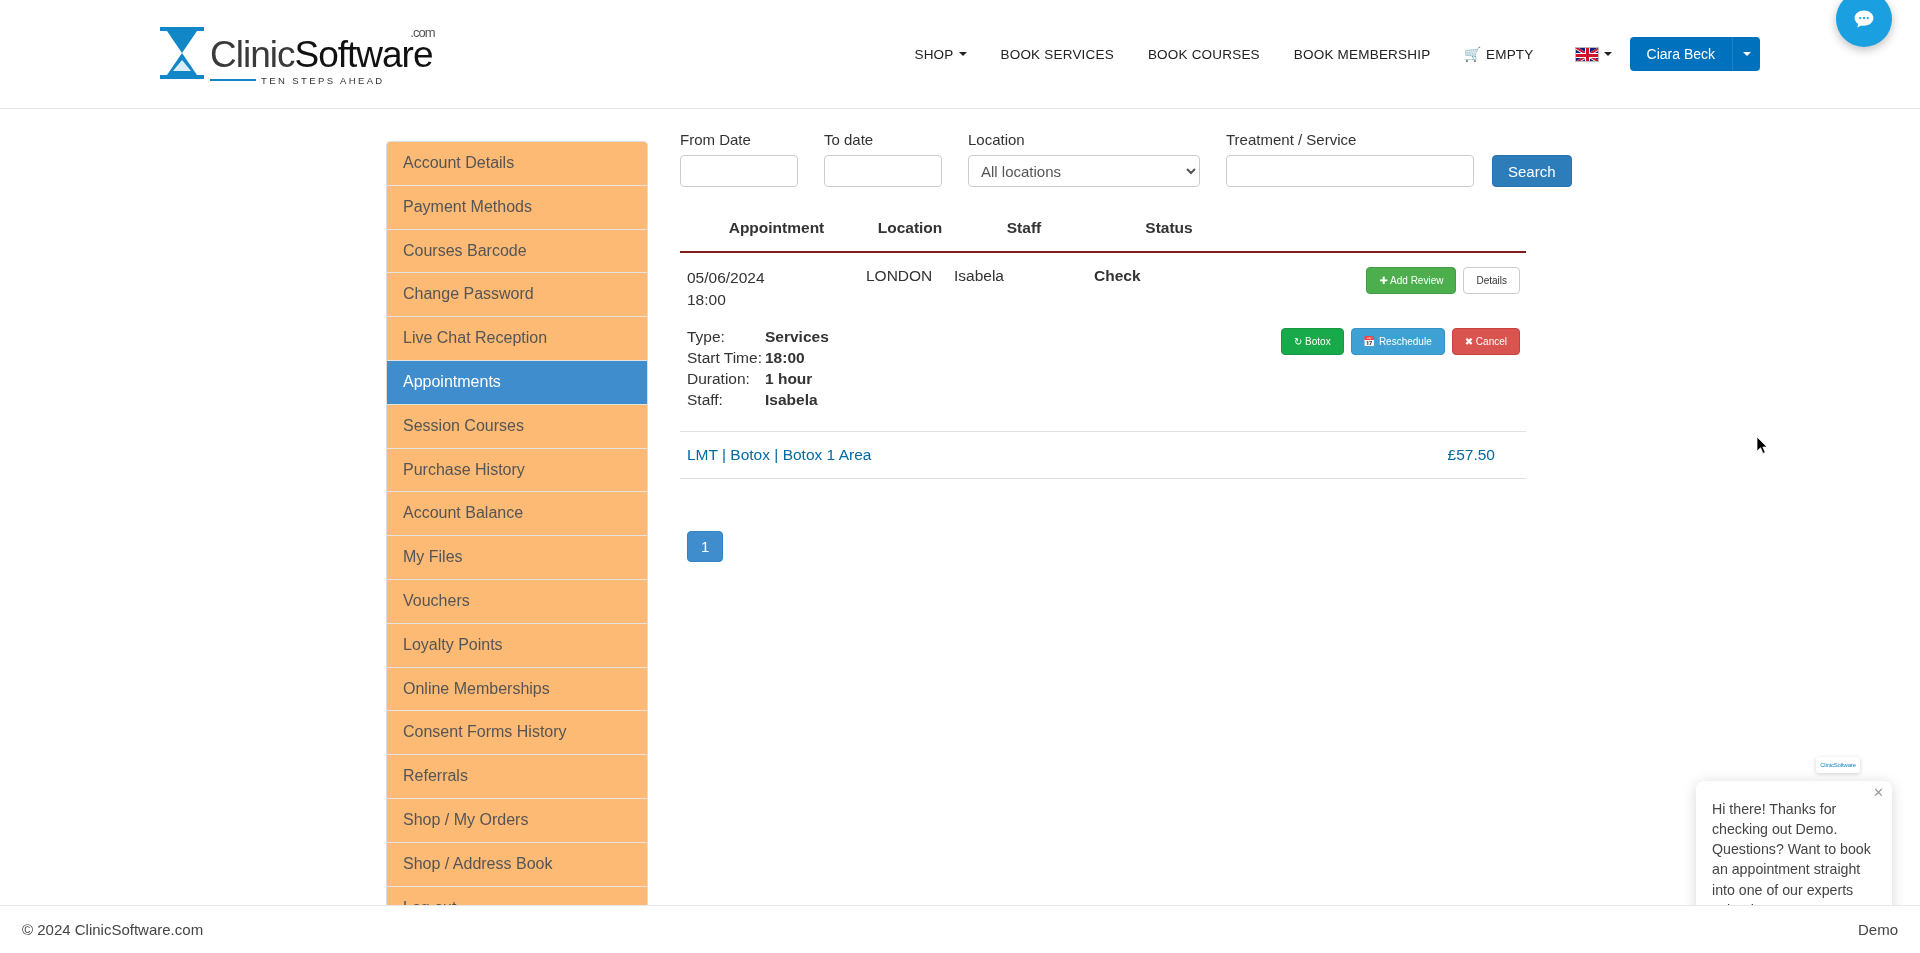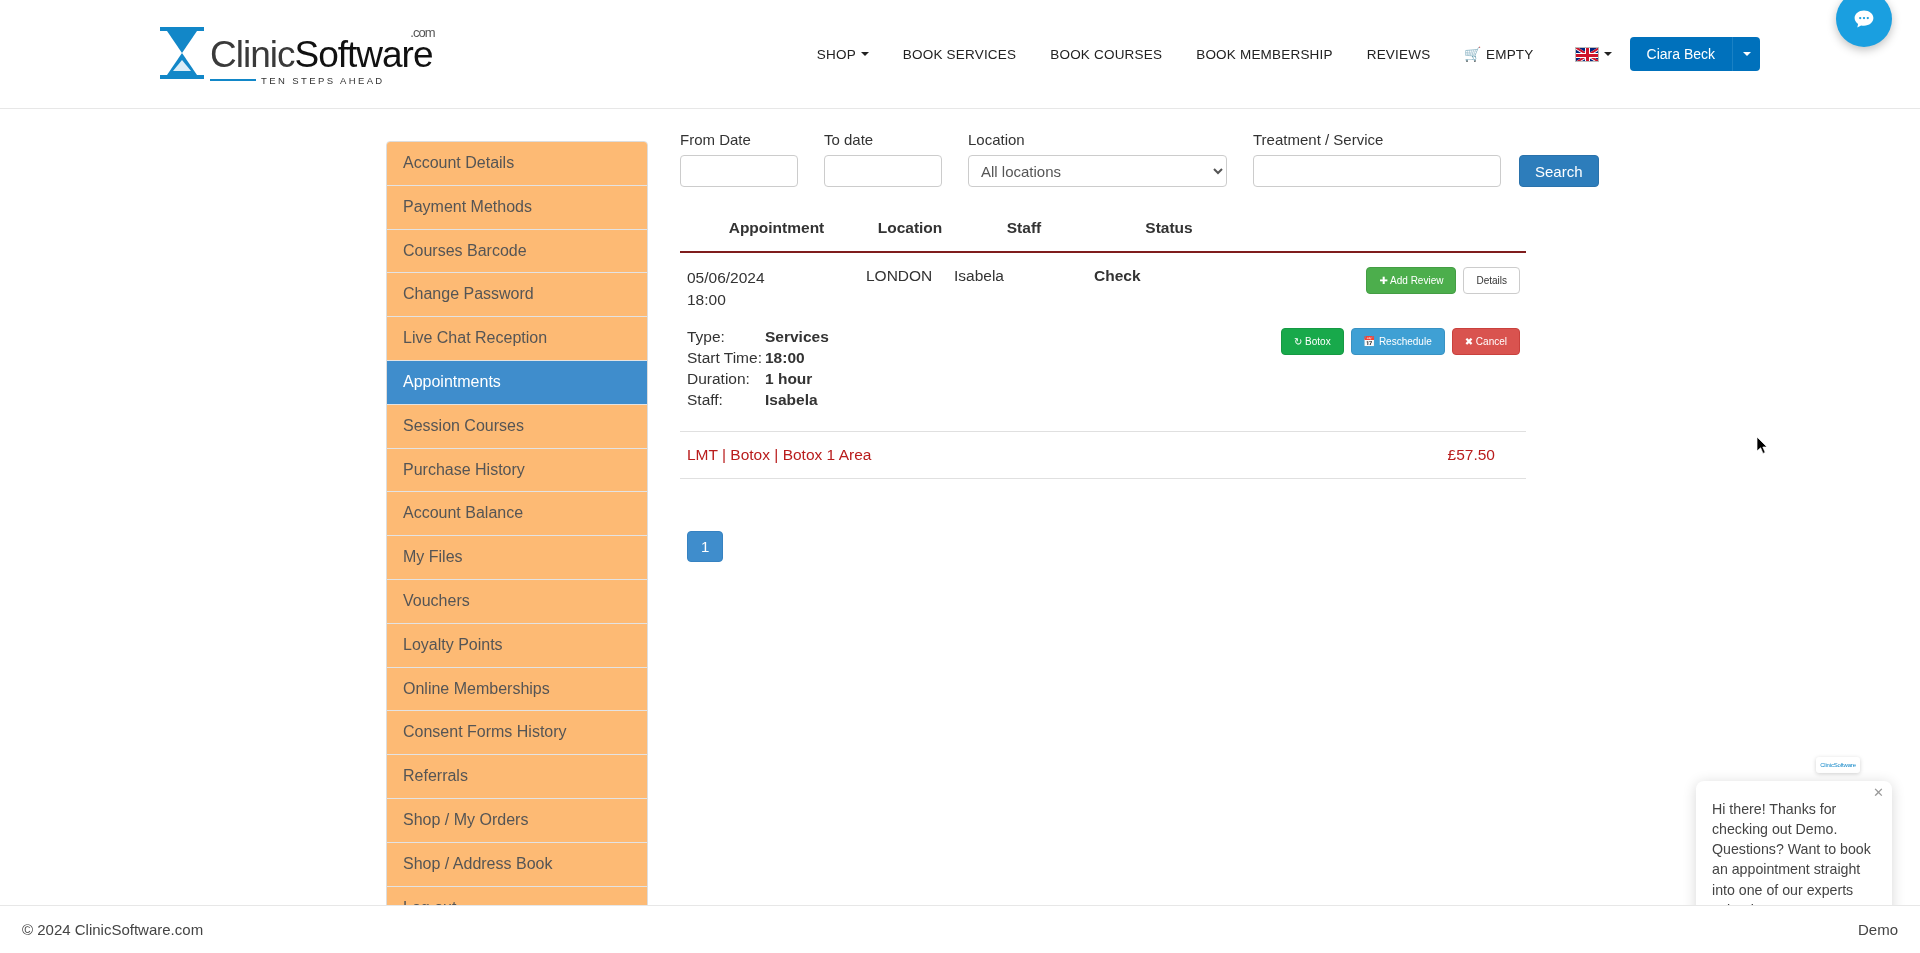--- a/index.html
+++ b/index.html
@@ -226,21 +226,21 @@
     padding:4px 9px;
     font-size:15px;
     font-family:inherit;
     color:#555;
     background:#fff;
   }
   .inp-date { width:118px; }
   .inp-treat { width:124px; }
   .fgroup select {
     height:32px;
-    width:259px;
+    width:232px;
     border:1px solid #ccc;
     border-radius:4px;
     padding:4px 8px;
     font-size:15px;
     font-family:inherit;
     color:#555;
     background:#fff;
   }
   .treat-group { margin-right:10px; }
   .treat-group input { width:248px; }
@@ -325,21 +325,21 @@
   }
 
   .service-line {
     margin-top:22px;
     border-top:1px solid #e0e0e0;
     border-bottom:1px solid #e0e0e0;
     padding:14px 7px;
     display:flex;
     justify-content:space-between;
     font-size:15.5px;
-    color:#b91c1c;
+    color:#0369a1;
   }
   .price { padding-right:24px; }
 
   .pager {
     margin-top:52px;
     padding-left:7px;
   }
   .pager .pg {
     display:inline-block;
     background:#3f8dcc;
@@ -447,21 +447,20 @@
   </div>
 
   <div class="nav">
     <a href="#">
         <span>SHOP</span>
         <span class="caret"></span>
       </a>
     <a href="#">BOOK SERVICES</a>
     <a href="#">BOOK COURSES</a>
     <a href="#">BOOK MEMBERSHIP</a>
-    <a href="#">REVIEWS</a>
     <a href="#">
         <span class="cart-ico">🛒</span>
         <span>EMPTY</span>
       </a>
 
     <div class="flag-drop">
       <span class="flag">
         <i class="d1"></i>
           <i class="d2"></i>
           <i class="d3"></i>

